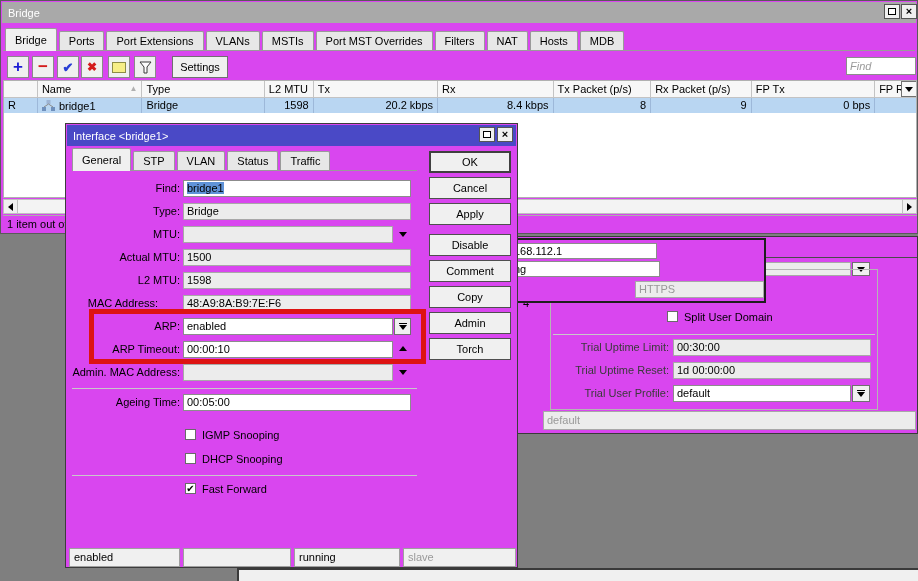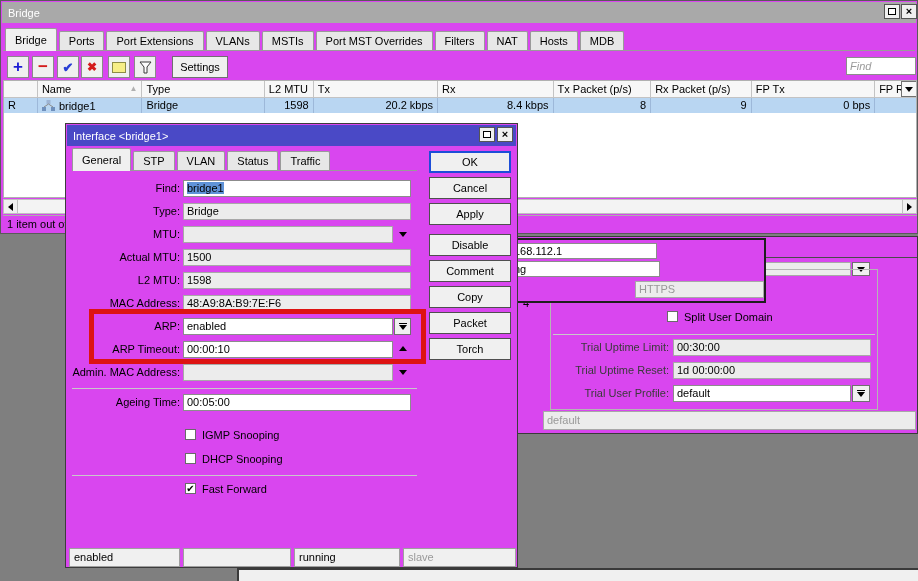--- a/index.html
+++ b/index.html
@@ -36,21 +36,21 @@
   .tri.up{border-left:4px solid transparent;border-right:4px solid transparent;border-bottom:5px solid #000;}
   .tri.left{border-top:4px solid transparent;border-bottom:4px solid transparent;border-right:5px solid #000;}
   .tri.right{border-top:4px solid transparent;border-bottom:4px solid transparent;border-left:5px solid #000;}
   .combo{background:#f0f0f0;border:1px solid #707070;display:flex;flex-direction:column;align-items:center;justify-content:center;gap:1px;}
   .combo .bar{width:8px;height:1px;background:#000;}
 
   .chk{width:11px;height:11px;background:#fff;border:1px solid #6a6a6a;display:inline-flex;align-items:center;justify-content:center;font-size:10px;line-height:9px;}
   .sep{position:absolute;height:1px;background:#c9c9c9;}
 
   .btn{background:#f0f0f0;border:1px solid #4f4f4f;display:flex;align-items:center;justify-content:center;height:22px;}
-  .btn.default{border:2px solid #1d4ed8;}
+  .btn.default{border:2px solid #404040;}
 
   .statuscell{position:absolute;height:19px;line-height:17px;background:#f0f0f0;border:1px solid #9f9f9f;padding:0 4px;overflow:hidden;}
 
   
   .hdrcell{border-right:1px solid #c3c3c3;padding:1px 4px;height:16px;line-height:14px;overflow:hidden;white-space:nowrap;background:#f7f7f7;}
   .rowcell{border-right:1px solid #9db8d9;padding:0 4px;height:15px;line-height:14px;overflow:hidden;white-space:nowrap;}
   .num{text-align:right;}
   input.findinput{width:100%;height:100%;border:none;outline:none;background:#fff;font-style:italic;font-size:11px;padding:0 3px;}
   input.findinput::placeholder{color:#9a9a9a;font-style:italic;}
 
@@ -236,21 +236,21 @@
     <span class="lbl" style="left:0;top:102px;width:114px;">MTU:</span>
     <div class="abs field ro" style="left:117px;top:102px;width:210px;"></div>
     <span class="abs tri down" style="left:333px;top:108px;"></span>
 
     <span class="lbl" style="left:0;top:125px;width:114px;">Actual MTU:</span>
     <div class="abs field ro" style="left:117px;top:125px;width:228px;">1500</div>
 
     <span class="lbl" style="left:0;top:148px;width:114px;">L2 MTU:</span>
     <div class="abs field ro" style="left:117px;top:148px;width:228px;">1598</div>
 
-    <span class="lbl" style="left:0;top:171px;width:114px;">MAC Address:</span>
+    <span class="lbl" style="left:0;top:171px;width:114px;text-align:center;">MAC Address:</span>
     <div class="abs field ro" style="left:117px;top:171px;width:228px;">48:A9:8A:B9:7E:F6</div>
 
     <span class="lbl" style="left:0;top:194px;width:114px;text-align:right;">ARP:</span>
     <div class="abs field" style="left:117px;top:194px;width:210px;">enabled</div>
     <div class="abs combo" style="left:328px;top:194px;width:17px;height:17px;">
         <span class="bar"></span>
         <span class="tri down"></span>
       </div>
 
     <span class="lbl" style="left:0;top:217px;width:114px;">ARP Timeout:</span>
@@ -278,21 +278,21 @@
         <span>✔</span>
       </span>
     <span class="abs" style="left:136px;top:359px;">Fast Forward</span>
 
     <div class="abs btn default" style="left:363px;top:27px;width:82px;">OK</div>
     <div class="abs btn" style="left:363px;top:53px;width:82px;">Cancel</div>
     <div class="abs btn" style="left:363px;top:79px;width:82px;">Apply</div>
     <div class="abs btn" style="left:363px;top:110px;width:82px;">Disable</div>
     <div class="abs btn" style="left:363px;top:136px;width:82px;">Comment</div>
     <div class="abs btn" style="left:363px;top:162px;width:82px;">Copy</div>
-    <div class="abs btn" style="left:363px;top:188px;width:82px;">Packet</div>
+    <div class="abs btn" style="left:363px;top:188px;width:82px;">Admin</div>
     <div class="abs btn" style="left:363px;top:214px;width:82px;">Torch</div>
 
     <div class="statuscell" style="left:3px;top:424px;width:111px;">enabled</div>
     <div class="statuscell" style="left:117px;top:424px;width:108px;"></div>
     <div class="statuscell" style="left:228px;top:424px;width:106px;">running</div>
     <div class="statuscell" style="left:337px;top:424px;width:113px;color:#9a9a9a;">slave</div>
   </div>
 
   <div class="abs annotation" style="left:89px;top:309px;width:337px;height:55px;"></div>
 

